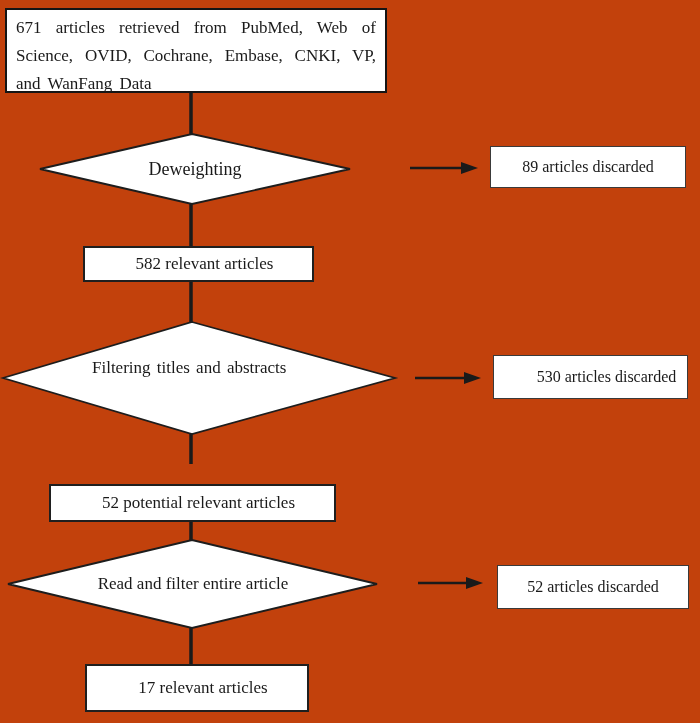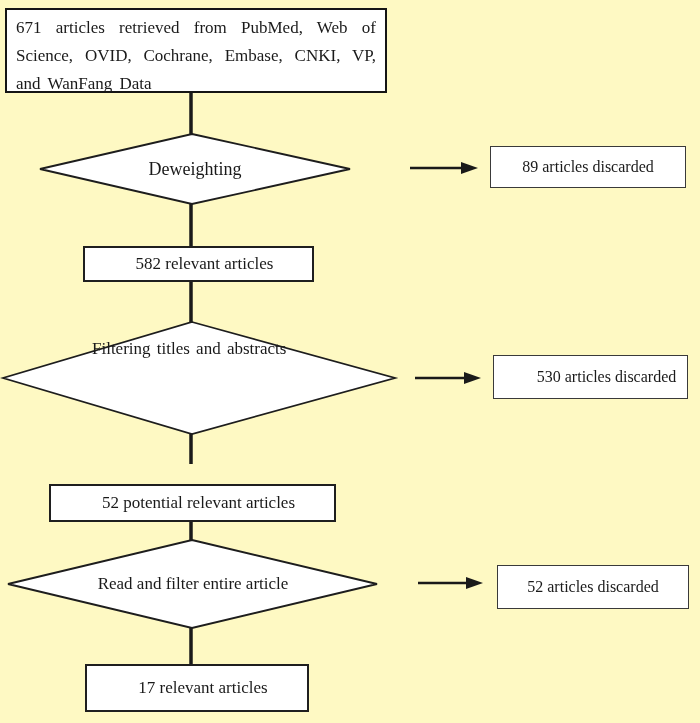--- a/index.html
+++ b/index.html
@@ -4,21 +4,21 @@
 <style>
   html, body {
     margin: 0;
     padding: 0;
     background: #ffffff;
   }
   #canvas {
     position: relative;
     width: 700px;
     height: 723px;
-    background: #fef9c3;
+    background: #c2410c;
     font-family: "Liberation Serif", "DejaVu Serif", serif;
     color: #1a1a1a;
     overflow: hidden;
   }
   #shapes {
     position: absolute;
     left: 0;
     top: 0;
     width: 700px;
     height: 723px;
@@ -62,21 +62,21 @@
     position: absolute;
     display: flex;
     align-items: center;
     justify-content: center;
     text-align: center;
     font-size: 17px;
     pointer-events: none;
   }
   #diamond-label-1 { left: 40px; top: 134px; width: 310px; height: 70px; font-size: 18px; }
   #diamond-label-2 {
-    left: 92px; top: 336px; width: 196px; height: auto;
+    left: 92px; top: 355px; width: 196px; height: auto;
     display: block;
     text-align: justify;
     text-align-last: left;
     line-height: 26px;
     word-spacing: 2px;
   }
   #diamond-label-3 { left: 8px; top: 540px; width: 370px; height: 88px; }
 </style>
 </head>
 <body>

